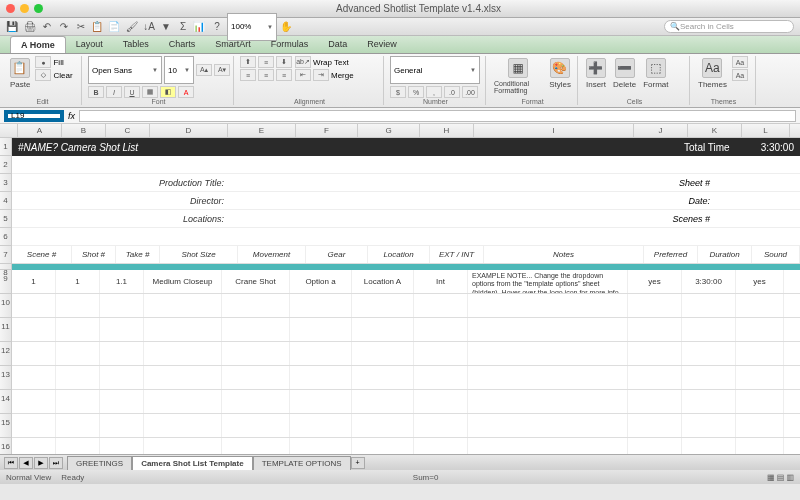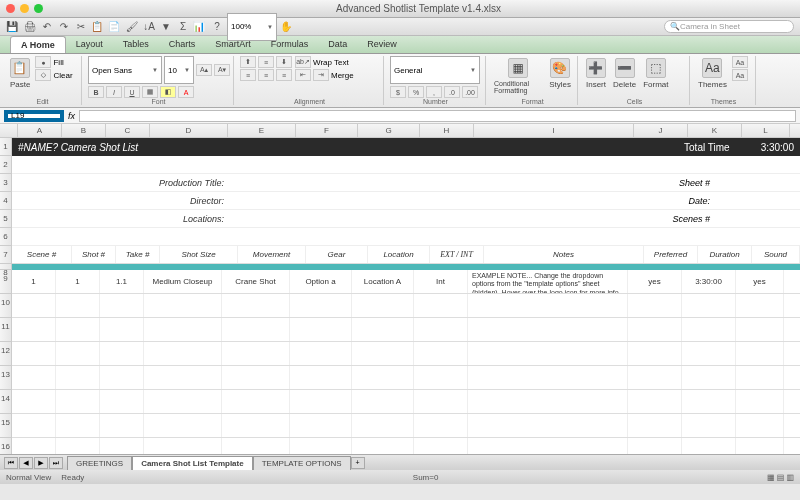--- a/index.html
+++ b/index.html
@@ -84,21 +84,21 @@
   <div class="qat-ico">Σ</div>
   <div class="qat-ico">📊</div>
   <div class="qat-ico">?</div>
   <div class="sel" style="width:50px">
       <span>100%</span>
       <span class="arr">▼</span>
     </div>
   <div class="qat-ico">✋</div>
   <div class="search">
       <span>🔍 </span>
-      <span>Camera in Sheet</span>
+      <span>Search in Cells</span>
     </div>
 </div>
 
 <div class="ribbon-tabs">
   <div class="rtab active">A Home</div>
   <div class="rtab">Layout</div>
   <div class="rtab">Tables</div>
   <div class="rtab">Charts</div>
   <div class="rtab">SmartArt</div>
   <div class="rtab">Formulas</div>
@@ -318,21 +318,21 @@
         </div>
       <div class="info-row"></div>
       <div class="hdr-row" id="hdr-row">
           <div class="hc" style="width: 60px;">Scene #</div>
           <div class="hc" style="width: 44px;">Shot #</div>
           <div class="hc" style="width: 44px;">Take #</div>
           <div class="hc" style="width: 78px;">Shot Size</div>
           <div class="hc" style="width: 68px;">Movement</div>
           <div class="hc" style="width: 62px;">Gear</div>
           <div class="hc" style="width: 62px;">Location</div>
-          <div class="hc" style="width: 54px; font-family: Liberation Serif, serif;">EXT / INT</div>
+          <div class="hc" style="width: 54px;">EXT / INT</div>
           <div class="hc" style="width: 160px;">Notes</div>
           <div class="hc" style="width: 54px;">Preferred</div>
           <div class="hc" style="width: 54px; font-style: italic;">Duration</div>
           <div class="hc" style="width: 48px; font-style: italic;">Sound</div>
         </div>
       <div class="teal-row"></div>
       <div class="data-row" id="data-row">
           <div class="dc" style="width: 44px;">1</div>
           <div class="dc" style="width: 44px;">1</div>
           <div class="dc" style="width: 44px;">1.1</div>

